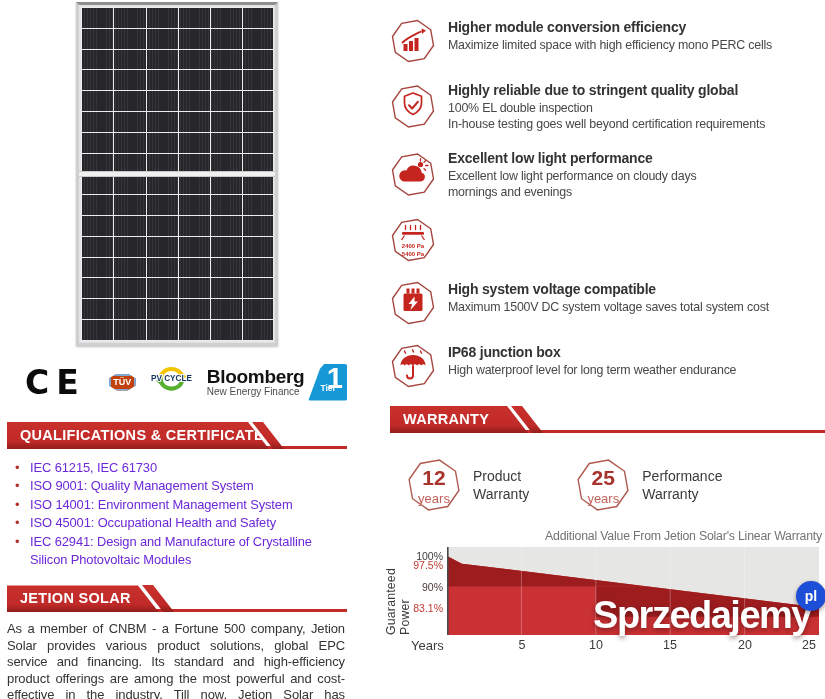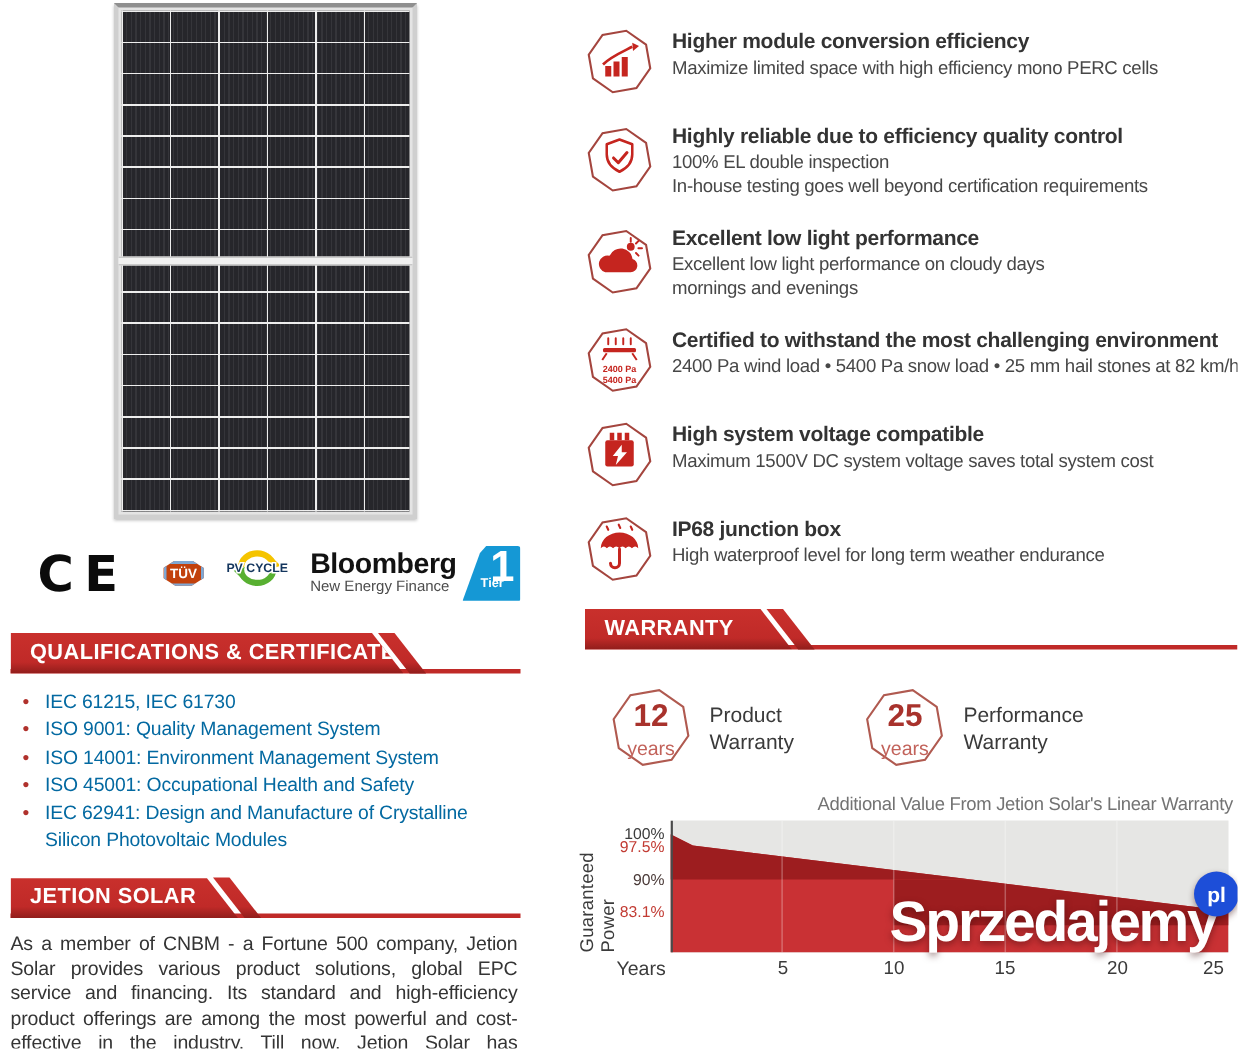--- a/index.html
+++ b/index.html
@@ -46,21 +46,21 @@
   .bloomberg .bb  { font-size:19px; font-weight:bold; color:#121212; letter-spacing:-.3px; }
   .bloomberg .bbs { font-size:10px; color:#4c4c4c; margin-top:1px; }
   .tier1 { position:relative; width:47px; height:37px; margin-left:4px; background:#1598d5;
            clip-path:polygon(0 100%, 30% 14%, 42% 0, 100% 0, 100% 100%); border-radius:2px; }
   .tier1 .t  { position:absolute; left:12px; bottom:8px; color:#fff; font-size:8.5px; font-weight:bold; }
   .tier1 .n  { position:absolute; right:4px; top:-2px; color:#fff; font-size:29px; font-weight:bold; }
 
   
   .quals { margin:10px 0 0 4px; list-style:none; width:336px; }
   .quals li { position:relative; padding-left:19px; font-size:12.9px; letter-spacing:-.1px;
-              line-height:18.4px; color:#0369a1; }
+              line-height:18.4px; color:#6d28d9; }
   .quals li::before { content:"•"; position:absolute; left:4px; color:#b0312c; }
 
   
   .about-text { margin-top:9px; width:338px; font-size:13px; line-height:16.4px;
                 text-align:justify; color:#343434; letter-spacing:-.1px; }
 
   
   .features { margin-top:15px; }
   .feature { display:flex; gap:12px; margin-bottom:17px; min-height:46px; }
   .octicon { flex:0 0 46px; }
@@ -192,21 +192,21 @@
       </div>
     </div>
 
     <div class="feature">
       <svg class="octicon" viewBox="0 0 46 46">
         <polygon points="40.7,11.7 27.5,2.5 11.7,5.3 2.5,18.5 5.3,34.3 18.5,43.5 34.3,40.7 43.5,27.5" fill="none" stroke="#a4453e" stroke-width="1.4"></polygon>
         <path d="M23,9.5 l8.5,3.2 v6.8 c0,5.8 -3.7,9.2 -8.5,11.5 c-4.8,-2.3 -8.5,-5.7 -8.5,-11.5 v-6.8 z" class="icon-stroke" stroke-width="1.7" stroke-linejoin="round"></path>
         <path d="M19,21.8 l3.2,3.2 5.8,-6.8" class="icon-stroke" stroke-width="2" stroke-linecap="round" stroke-linejoin="round"></path>
       </svg>
       <div>
-        <div class="ftitle">Highly reliable due to efficiency quality control</div>
+        <div class="ftitle">Highly reliable due to stringent quality global</div>
         <div class="fdesc">100% EL double inspection</div>
         <div class="fdesc">In-house testing goes well beyond certification requirements</div>
       </div>
     </div>
 
     <div class="feature">
       <svg class="octicon" viewBox="0 0 46 46">
         <polygon points="40.7,11.7 27.5,2.5 11.7,5.3 2.5,18.5 5.3,34.3 18.5,43.5 34.3,40.7 43.5,27.5" fill="none" stroke="#a4453e" stroke-width="1.4"></polygon>
         <circle cx="30.5" cy="13" r="2.6" class="icon-red"></circle>
         <path d="M30.5,9.6 v-2.4 M34,10.8 l1.7,-1.7 M35.6,14 h2.4 M34,17.2 l1.7,1.7" class="icon-stroke" stroke-width="1.3" stroke-linecap="round"></path>
@@ -221,25 +221,20 @@
 
     <div class="feature">
       <svg class="octicon" viewBox="0 0 46 46">
         <polygon points="40.7,11.7 27.5,2.5 11.7,5.3 2.5,18.5 5.3,34.3 18.5,43.5 34.3,40.7 43.5,27.5" fill="none" stroke="#a4453e" stroke-width="1.4"></polygon>
         <path d="M15.5,8.5 v4 M20.5,8.5 v4 M25.5,8.5 v4 M30.5,8.5 v4" class="icon-stroke" stroke-width="1.3" stroke-linecap="round"></path>
         <rect x="12" y="15" width="22" height="2.8" rx="1" class="icon-red"></rect>
         <path d="M14.5,18.5 l-3,4.5 M31.5,18.5 l3,4.5" class="icon-stroke" stroke-width="1.3"></path>
         <text x="23" y="31" text-anchor="middle" font-size="6" font-weight="bold" fill="#c5251f">2400 Pa</text>
         <text x="23" y="38.5" text-anchor="middle" font-size="6" font-weight="bold" fill="#c5251f">5400 Pa</text>
       </svg>
-      <div>
-        <div class="ftitle">Certified to withstand the most challenging environment</div>
-        <div class="fdesc">2400 Pa wind load • 5400 Pa snow load • 25 mm hail stones at 82 km/h</div>
-
-      </div>
     </div>
 
     <div class="feature">
       <svg class="octicon" viewBox="0 0 46 46">
         <polygon points="40.7,11.7 27.5,2.5 11.7,5.3 2.5,18.5 5.3,34.3 18.5,43.5 34.3,40.7 43.5,27.5" fill="none" stroke="#a4453e" stroke-width="1.4"></polygon>
         <rect x="16.5" y="8.5" width="3" height="5" class="icon-red"></rect>
         <rect x="21.5" y="8.5" width="3" height="5" class="icon-red"></rect>
         <rect x="26.5" y="8.5" width="3" height="5" class="icon-red"></rect>
         <rect x="13.5" y="13.5" width="19" height="17.5" rx="1.5" class="icon-red"></rect>
         <polygon points="24.5,16.5 18.5,24 22,24 20.5,30 28,21.5 24.5,21.5" fill="#ffffff"></polygon>

